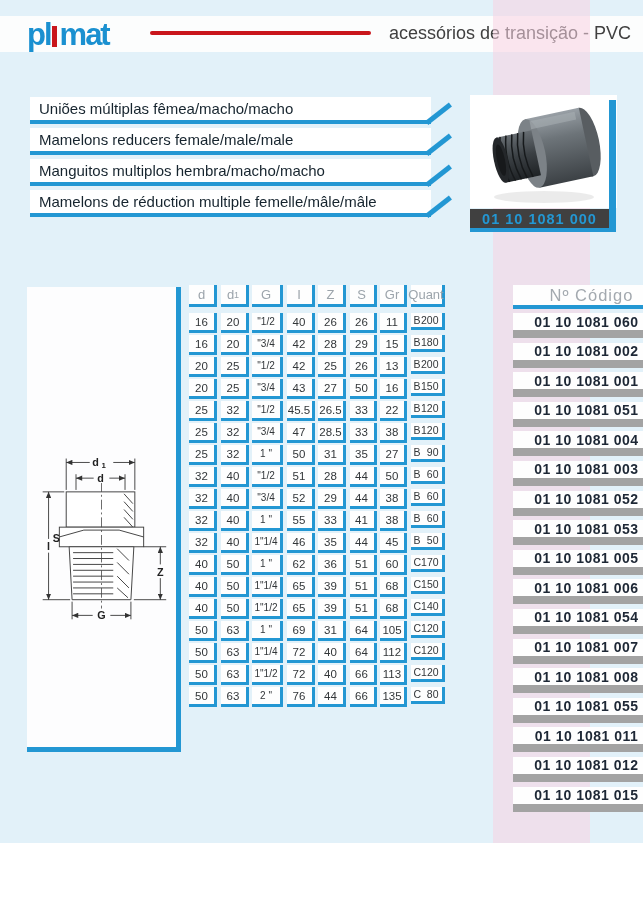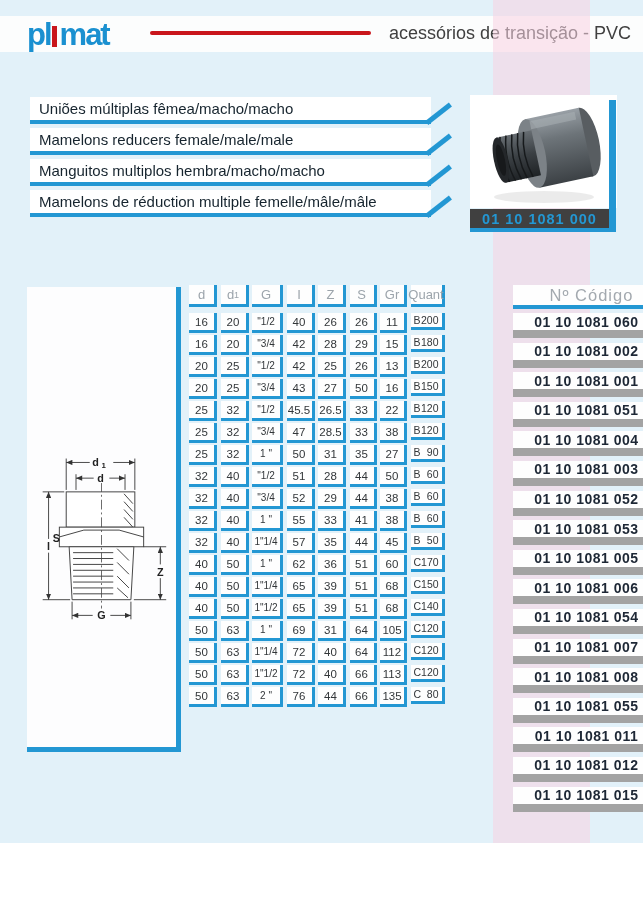--- a/index.html
+++ b/index.html
@@ -356,21 +356,21 @@
           <div class="tcell">38</div>
           <div class="tcell quant">
             <span>B</span>
             <span>60</span>
           </div>
         </div>
         <div class="trow">
           <div class="tcell">32</div>
           <div class="tcell">40</div>
           <div class="tcell gcol">1"1/4</div>
-          <div class="tcell">57</div>
+          <div class="tcell">46</div>
           <div class="tcell">35</div>
           <div class="tcell">44</div>
           <div class="tcell">45</div>
           <div class="tcell quant">
             <span>B</span>
             <span>50</span>
           </div>
         </div>
         <div class="trow">
           <div class="tcell">40</div>

